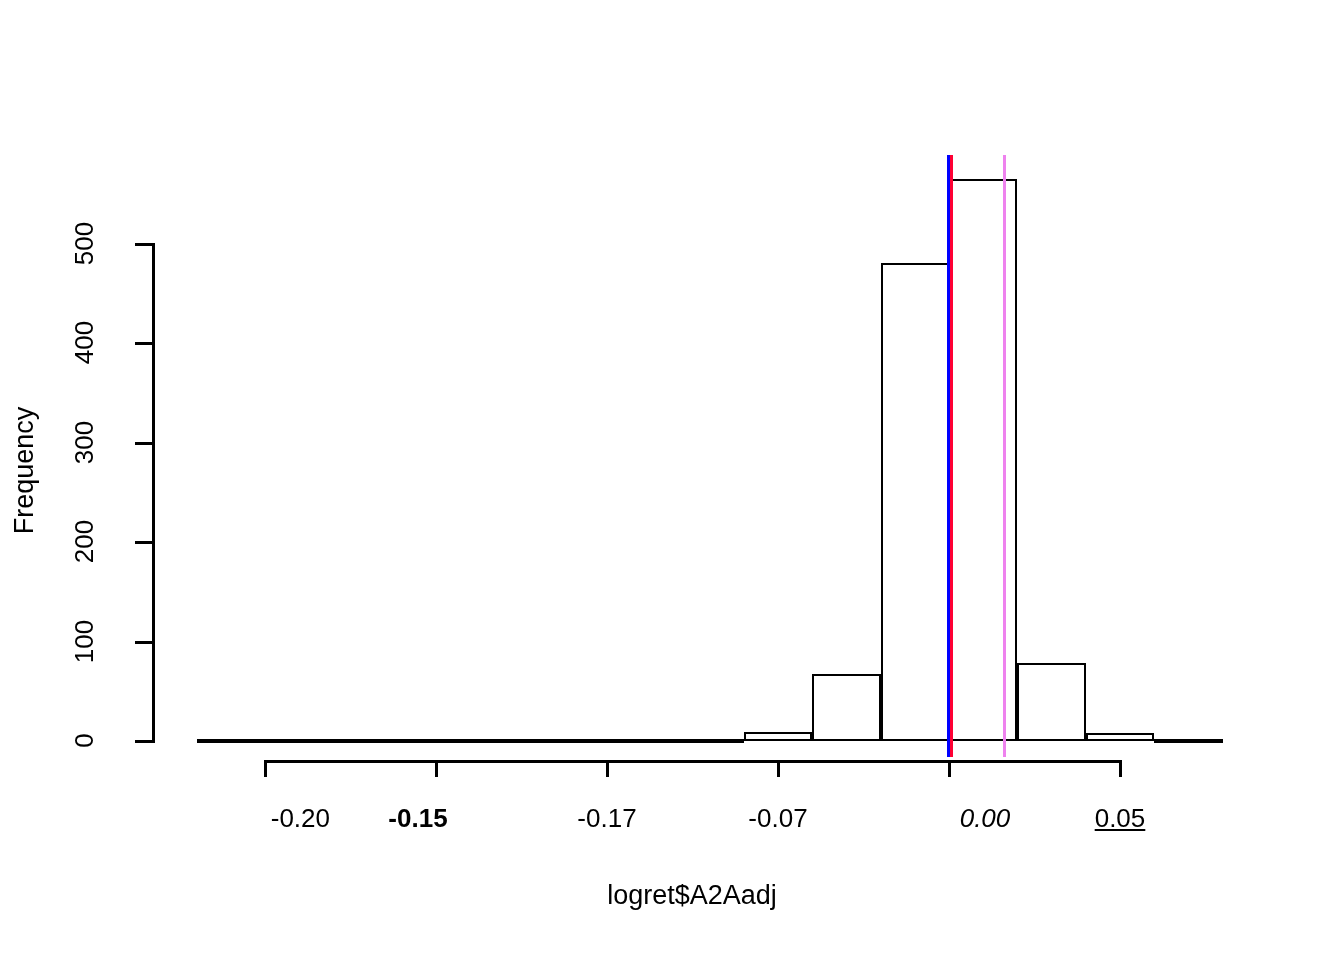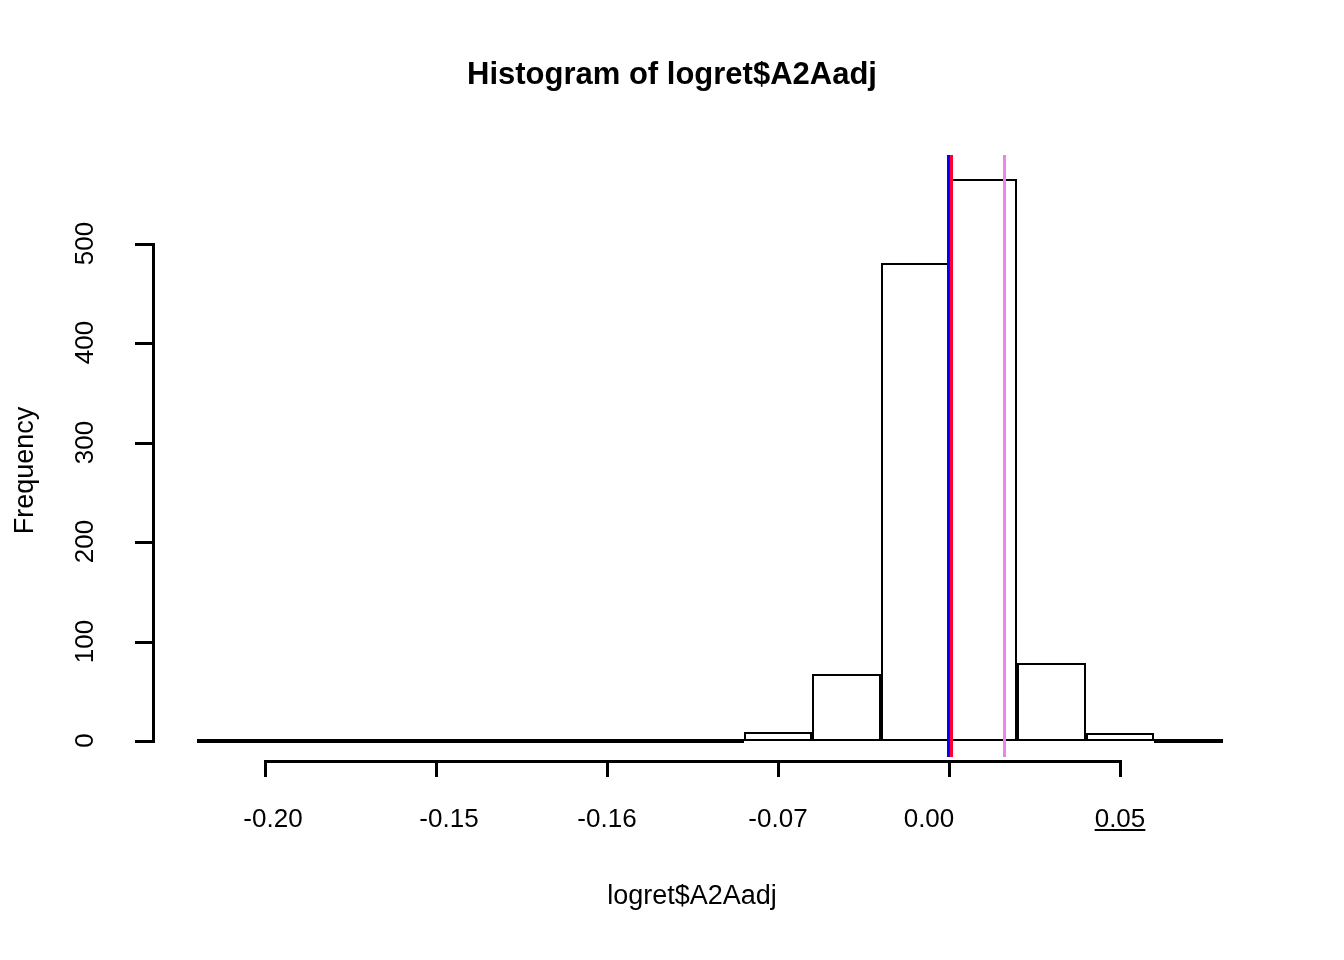--- a/index.html
+++ b/index.html
@@ -127,21 +127,20 @@
   .vline {
     position: absolute;
     width: 3px;
   }
 </style>
 </head>
 <body>
 
 <div id="plot-root">
 
-  <div class="plot-title">Histogram of logret$A2Aadj</div>
 
   <div class="ylab">Frequency</div>
 
   <div class="xlab">logret$A2Aadj</div>
 
   <div id="canvas">
     <div class="y-axis-line"></div>
     <div class="x-axis-line"></div>
     <div id="y-ticks">
         <div class="y-tick" style="top: 740px;"></div>
@@ -152,29 +151,29 @@
         <div class="y-tick-label" style="top: 526.2px; left: 44px;">200</div>
         <div class="y-tick" style="top: 441.8px;"></div>
         <div class="y-tick-label" style="top: 426.8px; left: 44px;">300</div>
         <div class="y-tick" style="top: 342.4px;"></div>
         <div class="y-tick-label" style="top: 327.4px; left: 44px;">400</div>
         <div class="y-tick" style="top: 243px;"></div>
         <div class="y-tick-label" style="top: 228px; left: 44px;">500</div>
       </div>
     <div id="x-ticks">
         <div class="x-tick" style="left: 264px;"></div>
-        <div class="x-tick-label" style="left: 208px;">-0.20</div>
+        <div class="x-tick-label" style="left: 200px; text-align: right;">-0.20</div>
         <div class="x-tick" style="left: 435px;"></div>
-        <div class="x-tick-label" style="left: 384px;">-0.15</div>
+        <div class="x-tick-label" style="left: 353px; font-weight: bold;">-0.15</div>
         <div class="x-tick" style="left: 606px;"></div>
-        <div class="x-tick-label" style="left: 542px;">-0.16</div>
+        <div class="x-tick-label" style="left: 542px;">-0.17</div>
         <div class="x-tick" style="left: 777px;"></div>
         <div class="x-tick-label" style="left: 713px;">-0.07</div>
         <div class="x-tick" style="left: 948px;"></div>
-        <div class="x-tick-label" style="left: 864px;">0.00</div>
+        <div class="x-tick-label" style="left: 920px; font-style: italic;">0.00</div>
         <div class="x-tick" style="left: 1119px;"></div>
         <div class="x-tick-label" style="left: 1055px; text-decoration: underline;">0.05</div>
       </div>
     <div id="bars">
         <div class="hist-bar" style="left: 196.6px; width: 68.4px; top: 739px; height: 2px;"></div>
         <div class="hist-bar" style="left: 265px; width: 68.4px; top: 739px; height: 2px; border-top-width: 2px;"></div>
         <div class="hist-bar" style="left: 333.4px; width: 68.4px; top: 739px; height: 2px; border-top-width: 2px;"></div>
         <div class="hist-bar" style="left: 401.8px; width: 68.4px; top: 739px; height: 2px; border-top-width: 2px;"></div>
         <div class="hist-bar" style="left: 470.2px; width: 68.4px; top: 739px; height: 2px; border-top-width: 2px;"></div>
         <div class="hist-bar" style="left: 538.6px; width: 68.4px; top: 739px; height: 2px;"></div>

